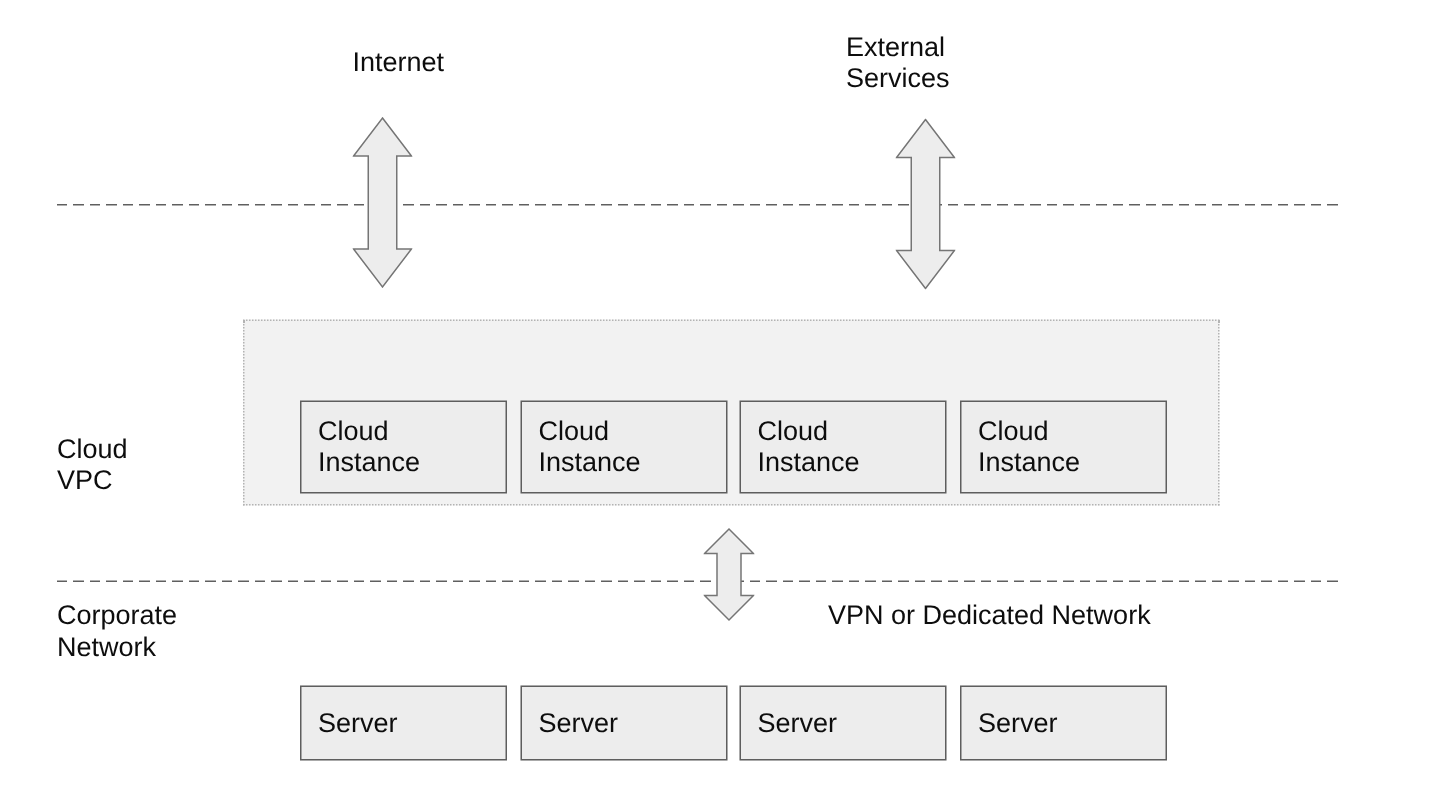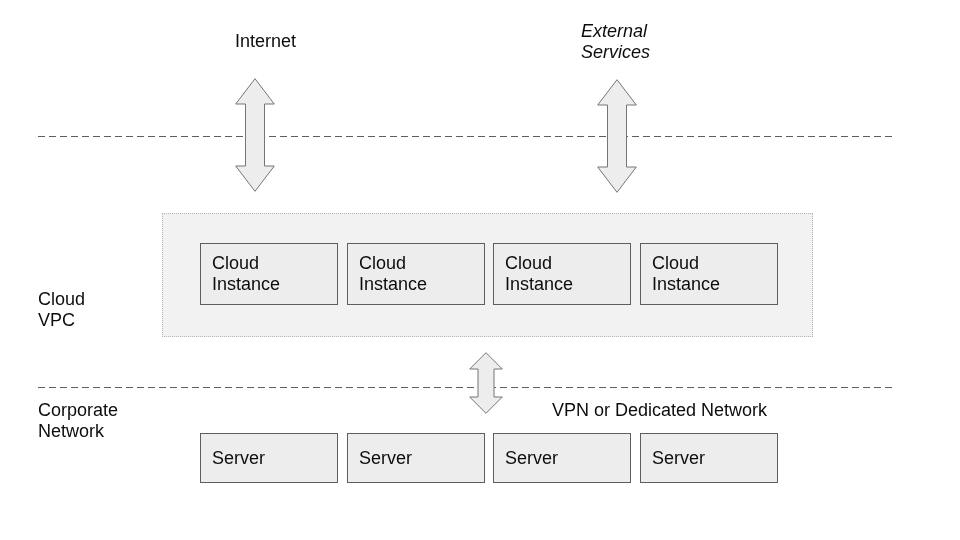--- a/index.html
+++ b/index.html
@@ -25,35 +25,35 @@
   }
   .subnet{
     position:absolute;left:162px;top:213px;width:651px;height:124px;
     background:var(--subnet-fill);border:1px dotted var(--subnet-border);
     box-sizing:border-box;
   }
   .node{
     position:absolute;width:138px;box-sizing:border-box;
     background:var(--box-fill);border:1px solid var(--box-border);
     display:flex;align-items:center;
-    font-size:18px;line-height:21px;padding-left:11px;
+    font-size:18px;line-height:21px;padding-left:11px;margin-top:24px;
   }
   .node.instance{top:243px;height:62px;}
   .node.server{top:433px;height:50px;}
   .node .txt{display:block;width:80px;}
   .arrow{position:absolute;}
   .c1{left:200px;} .c2{left:347px;} .c3{left:493px;} .c4{left:640px;}
 </style>
 </head>
 <body>
 
 <div class="canvas">
 
   <div class="lbl" style="left:206px;top:31px;margin-left:29px;">Internet</div>
-  <div class="lbl" style="left:581px;top:21px;width:84px;font-style:italic;">External Services</div>
+  <div class="lbl" style="left:564px;top:21px;width:84px;">External Services</div>
 
   <div class="dashline" style="left:38px;top:136px;width:858px;"></div>
   <div class="dashline" style="left:38px;top:387px;width:858px;"></div>
 
   <svg class="arrow" style="left:235px;top:78px;" width="40" height="114" viewBox="0 0 40 114">
     <path d="M20,0.7 L39.3,26 L29.5,26 L29.5,88 L39.3,88 L20,113.3 L0.7,88 L10.5,88 L10.5,26 L0.7,26 Z" style="fill:var(--arrow-fill);stroke:var(--arrow-stroke);stroke-width:1"></path>
   </svg>
   <svg class="arrow" style="left:597px;top:79px;" width="40" height="114" viewBox="0 0 40 114">
     <path d="M20,0.7 L39.3,26 L29.5,26 L29.5,88 L39.3,88 L20,113.3 L0.7,88 L10.5,88 L10.5,26 L0.7,26 Z" style="fill:var(--arrow-fill);stroke:var(--arrow-stroke);stroke-width:1"></path>
   </svg>

